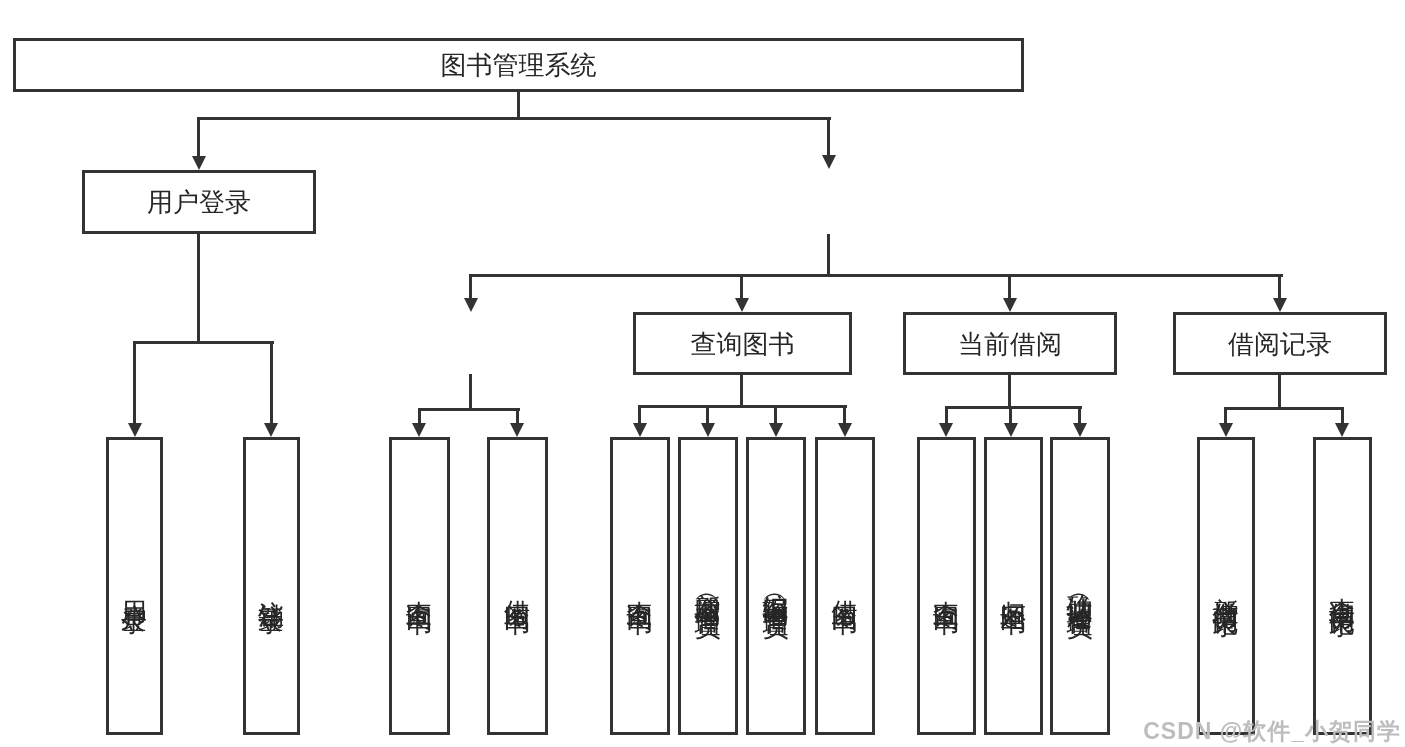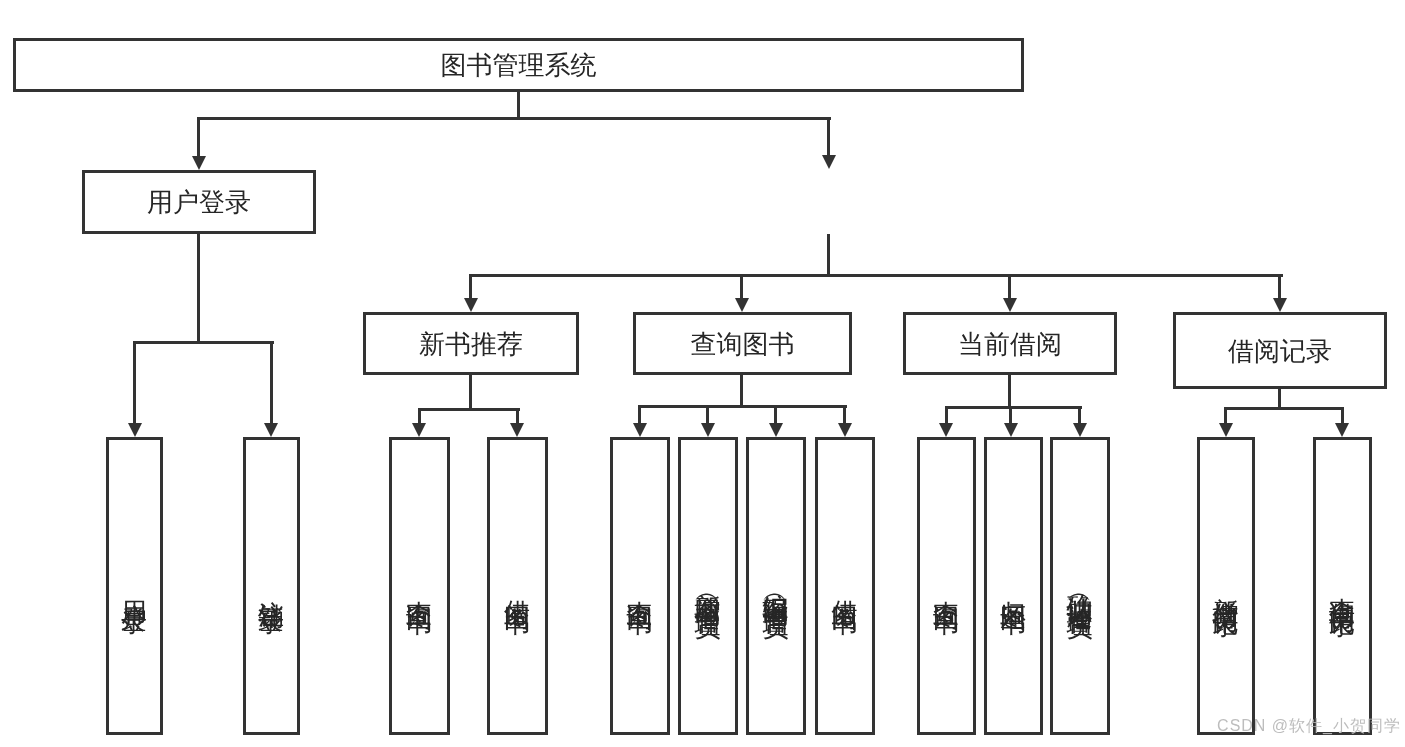--- a/index.html
+++ b/index.html
@@ -22,21 +22,21 @@
   }
   .vl{position:absolute;width:3px;background:#333333;}
   .hl{position:absolute;height:3px;background:#333333;}
   .arw{
     position:absolute;width:0;height:0;
     border-left:7px solid transparent;border-right:7px solid transparent;
     border-top:14px solid #333333;
   }
   .watermark{
     position:absolute;top:716px;right:4px;z-index:5;
-    font-size:16px;color:#bdbdbd;letter-spacing:1px;white-space:nowrap;
+    font-size:23px;color:#bdbdbd;letter-spacing:1px;white-space:nowrap;font-weight:bold;
   }
 </style>
 </head>
 <body>
 
 <div class="canvas">
 
   <div class="vl" style="left:517px;top:68px;height:49px;"></div>
   <div class="hl" style="left:197px;top:117px;width:634px;"></div>
   <div class="vl" style="left:197px;top:117px;height:39px;"></div>
@@ -93,24 +93,23 @@
   <div class="hl" style="left:1224px;top:407px;width:120px;"></div>
   <div class="vl" style="left:1224px;top:407px;height:16px;"></div>
   <div class="arw" style="left:1219px;top:423px;"></div>
   <div class="vl" style="left:1341px;top:407px;height:16px;"></div>
   <div class="arw" style="left:1335px;top:423px;"></div>
 
   <div class="box" style="left:13px;top:14px;width:1011px;height:54px;margin-top:24px;">图书管理系统</div>
 
   <div class="box" style="left:82px;top:170px;width:234px;height:64px;">用户登录</div>
 
-  <div class="box" style="left:363px;top:312px;width:216px;height:63px;">新书推荐</div>
   <div class="box" style="left:633px;top:312px;width:219px;height:63px;">查询图书</div>
   <div class="box" style="left:903px;top:312px;width:214px;height:63px;">当前借阅</div>
-  <div class="box" style="left:1173px;top:312px;width:214px;height:77px;">借阅记录</div>
+  <div class="box" style="left:1173px;top:312px;width:214px;height:63px;">借阅记录</div>
 
   <div class="leafbox" style="left:106px;top:437px;width:57px;height:298px;">
     <span class="vtext">用户登录</span>
   </div>
   <div class="leafbox" style="left:243px;top:437px;width:57px;height:298px;">
     <span class="vtext">注销登录</span>
   </div>
 
   <div class="leafbox" style="left:389px;top:437px;width:61px;height:298px;">
     <span class="vtext">查询图书</span>

